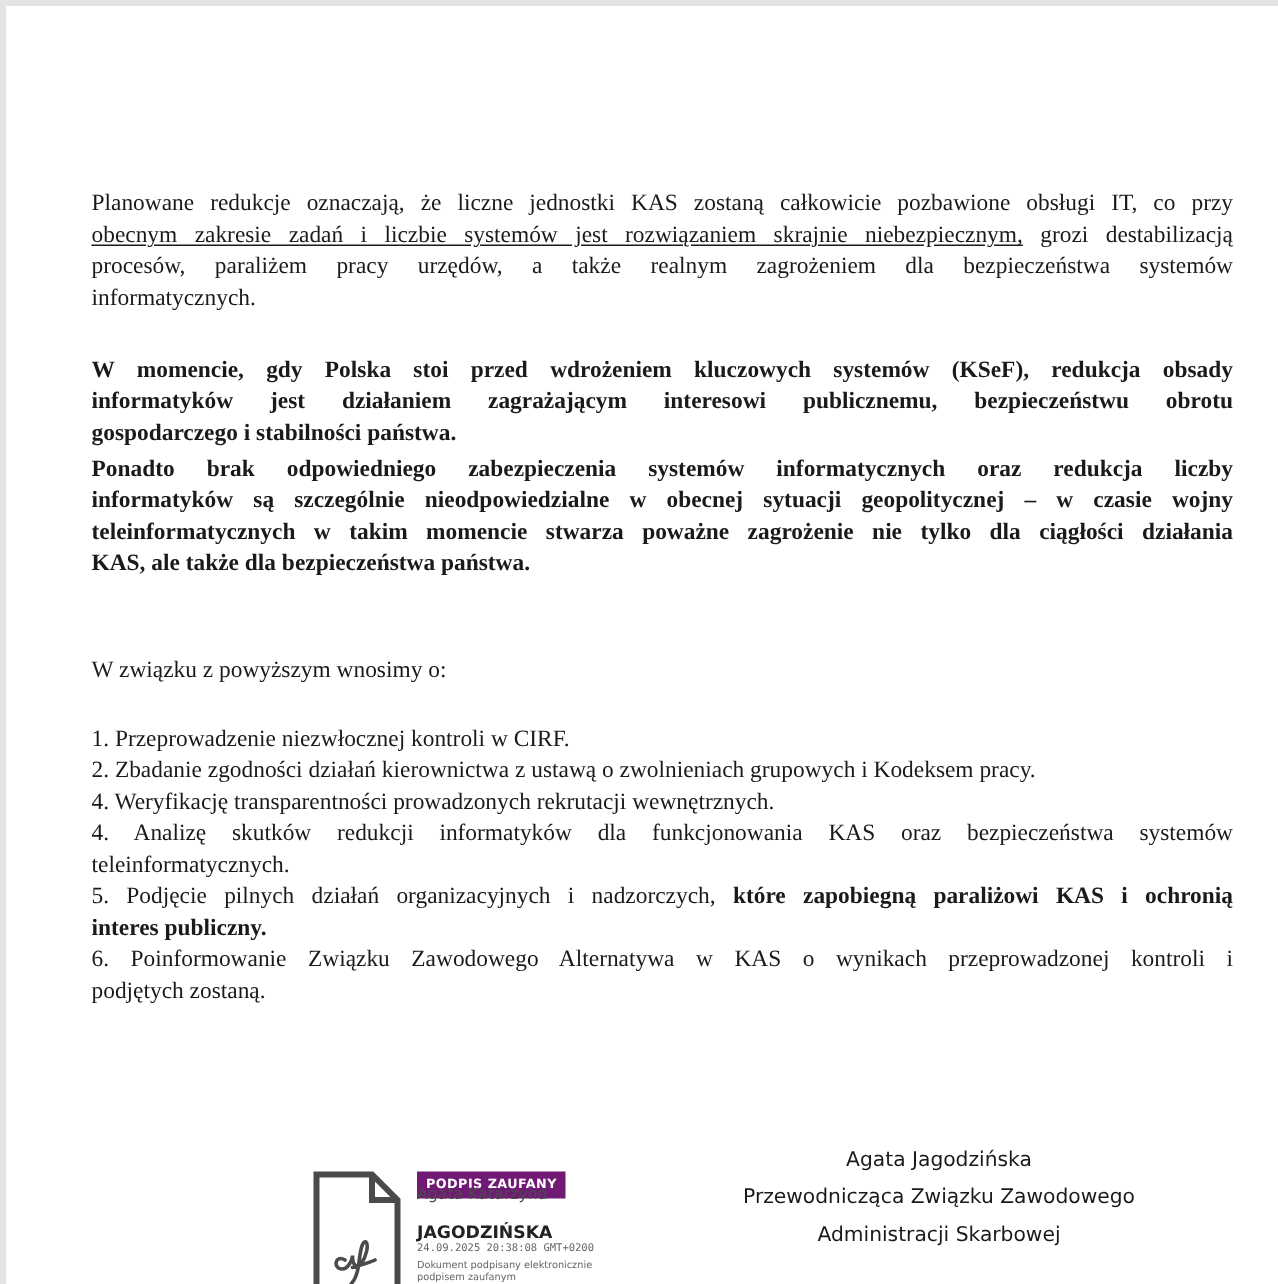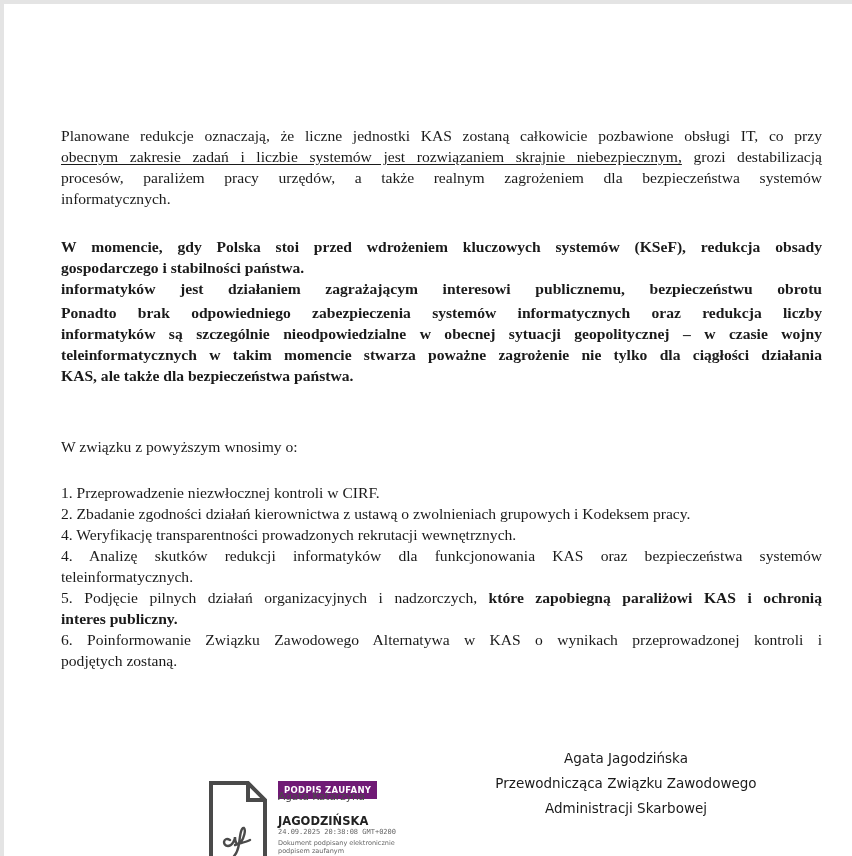--- a/index.html
+++ b/index.html
@@ -46,21 +46,21 @@
     position: absolute; left: 278px; top: 790px;
     font-family: "DejaVu Sans Mono", monospace; font-size: 7px; color: #666; white-space: nowrap;
   }
   .stamp-note {
     position: absolute; left: 278px; top: 801px; width: 130px;
     font-family: "DejaVu Sans", sans-serif; font-size: 6.5px; color: #666; line-height: 8px;
   }
 
   
   .sig-block {
-    position: absolute; left: 462px; top: 708px; width: 328px;
+    position: absolute; left: 462px; top: 723px; width: 328px;
     font-family: "DejaVu Sans", sans-serif; font-size: 13.5px; color: #1a1a1a;
     text-align: center; line-height: 25px;
   }
   .sig-block div { white-space: nowrap; }
 </style>
 </head>
 <body>
 
 <div class="frame"></div>
 
@@ -68,22 +68,22 @@
 
   <div class="doc-text" style="top:87px;">
     <span class="line">Planowane redukcje oznaczają, że liczne jednostki KAS zostaną całkowicie pozbawione obsługi IT, co przy</span>
     <span class="line"><span class="underline">obecnym zakresie zadań i liczbie systemów jest rozwiązaniem skrajnie niebezpiecznym,</span><span> grozi destabilizacją</span></span>
     <span class="line">procesów, paraliżem pracy urzędów, a także realnym zagrożeniem dla bezpieczeństwa systemów</span>
     <span class="line last">informatycznych.</span>
   </div>
 
   <div class="doc-text bold" style="top:198px;">
     <span class="line">W momencie, gdy Polska stoi przed wdrożeniem kluczowych systemów (KSeF), redukcja obsady</span>
+    <span class="line">informatyków jest działaniem zagrażającym interesowi publicznemu, bezpieczeństwu obrotu</span>
     <span class="line last">gospodarczego i stabilności państwa.</span>
-    <span class="line">informatyków jest działaniem zagrażającym interesowi publicznemu, bezpieczeństwu obrotu</span>
   </div>
 
   <div class="doc-text bold" style="top:264px;">
     <span class="line">Ponadto brak odpowiedniego zabezpieczenia systemów informatycznych oraz redukcja liczby</span>
     <span class="line">informatyków są szczególnie nieodpowiedzialne w obecnej sytuacji geopolitycznej – w czasie wojny</span>
     <span class="line">teleinformatycznych w takim momencie stwarza poważne zagrożenie nie tylko dla ciągłości działania</span>
     <span class="line last">KAS, ale także dla bezpieczeństwa państwa.</span>
   </div>
 
   <div class="doc-text" style="top:398px;">

